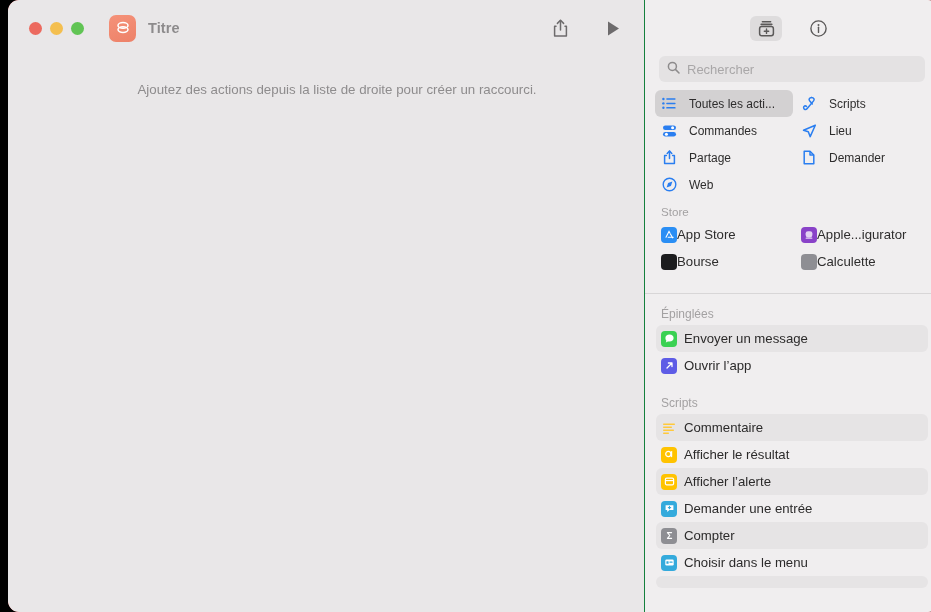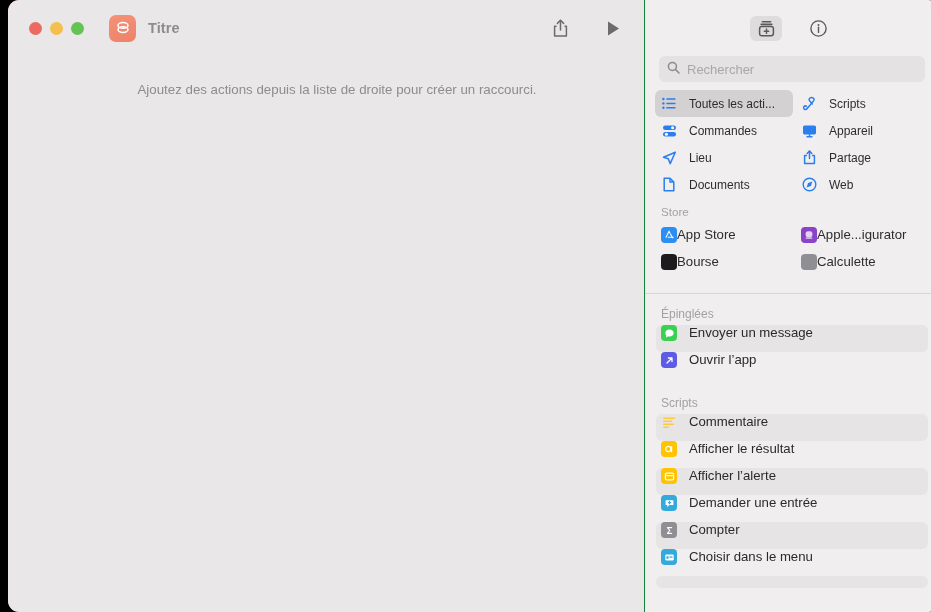--- a/index.html
+++ b/index.html
@@ -149,21 +149,21 @@
     position: absolute; left: 0; top: 298px;
     width: 294px; height: 314px;
     overflow: hidden;
   }
   .act-head {
     font-size: 12px; color: #a3a1a2;
     padding: 9px 16px 4px 16px;
   }
   .act-list { padding: 0 11px; }
   .act {
-    display: flex; gap: 12px;
+    display: flex; align-items: center; gap: 7px;
     height: 27px; padding: 0 5px;
     border-radius: 6px;
     font-size: 13.2px; color: #2b2a2a;
     white-space: nowrap;
   }
   .act.alt { background: #e6e4e5; }
   .sq { width: 16px; height: 16px; border-radius: 4px; flex: 0 0 16px;
         display: flex; align-items: center; justify-content: center; }
 </style>
 </head>
@@ -273,29 +273,20 @@
             <svg width="15" height="14" viewBox="0 0 15 14">
               <rect x="1" y="1.4" width="13" height="4.6" rx="2.3" fill="#2a7ef0"></rect>
               <circle cx="10.6" cy="3.7" r="1.5" fill="#fff"></circle>
               <rect x="1" y="8" width="13" height="4.6" rx="2.3" fill="#2a7ef0"></rect>
               <circle cx="4.4" cy="10.3" r="1.5" fill="#fff"></circle>
             </svg>
           </span>
           <span>Commandes</span>
         </div>
 
-        <div class="cat">
-          <span class="ic">
-            <svg width="15" height="14" viewBox="0 0 15 14">
-              <rect x="1" y="1.4" width="13" height="9" rx="1.6" fill="#2a7ef0"></rect>
-              <path d="M7.5 10.4 L7.5 12.6 M5 12.8 H10" stroke="#2a7ef0" stroke-width="1.4" stroke-linecap="round"></path>
-            </svg>
-          </span>
-          <span>Appareil</span>
-        </div>
 
         <div class="cat">
           <span class="ic">
             <svg width="15" height="14" viewBox="0 0 15 14">
               <path d="M13.3 1.3 L1.5 6.2 L6.3 7.8 L8.2 12.6 Z" fill="none" stroke="#2a7ef0" stroke-width="1.5" stroke-linejoin="round"></path>
             </svg>
           </span>
           <span>Lieu</span>
         </div>
 
@@ -311,21 +302,21 @@
           <span>Partage</span>
         </div>
 
         <div class="cat">
           <span class="ic">
             <svg width="12" height="15" viewBox="0 0 12 15">
               <path d="M1.2 1.2 H7 L10.8 5 V13.8 H1.2 Z" fill="none" stroke="#2a7ef0" stroke-width="1.5" stroke-linejoin="round"></path>
               <path d="M7 1.2 V5 H10.8" fill="none" stroke="#2a7ef0" stroke-width="1.5" stroke-linejoin="round"></path>
             </svg>
           </span>
-          <span>Documents</span>
+          <span>Demander</span>
         </div>
 
         <div class="cat">
           <span class="ic">
             <svg width="15" height="15" viewBox="0 0 15 15">
               <circle cx="7.5" cy="7.5" r="6.3" fill="none" stroke="#2a7ef0" stroke-width="1.4"></circle>
               <path d="M10.4 4.6 L6.1 6.1 L4.6 10.4 L8.9 8.9 Z" fill="#2a7ef0"></path>
             </svg>
           </span>
           <span>Web</span>

